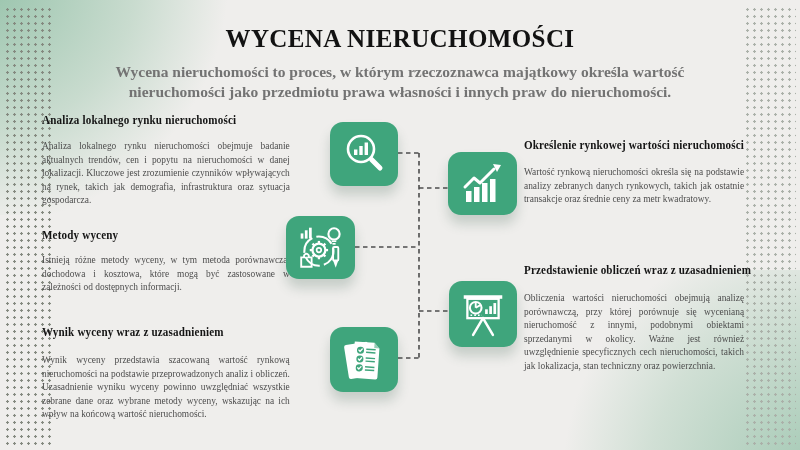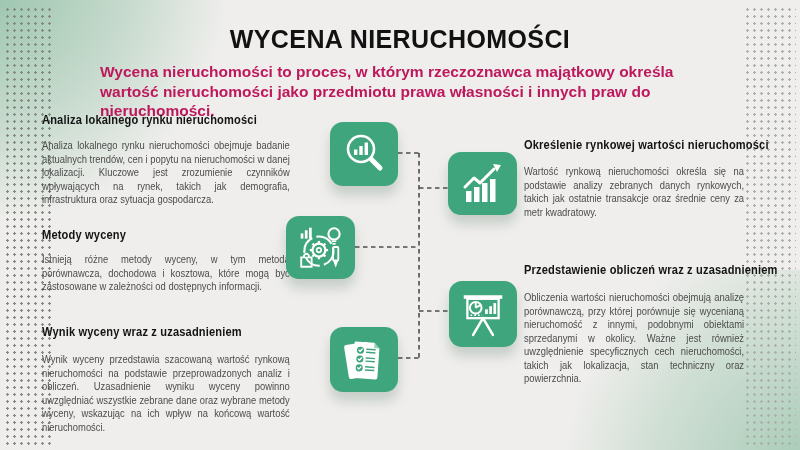--- a/index.html
+++ b/index.html
@@ -1,37 +1,37 @@
 <!DOCTYPE html>
 <html><head>
 <meta charset="utf-8">
 <style>
   html,body { margin:0; padding:0; }
   .canvas {
     position:relative; width:800px; height:450px;
     background:#efeeec; overflow:hidden;
-    font-family:Liberation Sans, sans-serif;
+    font-family:Liberation Serif, serif;
   }
   
   .corner { position:absolute; pointer-events:none; }
   .corner.tl { left:0; top:0; width:230px; height:215px;
     background:radial-gradient(circle at -8% -10%, rgba(120,180,148,0.75) 0%, rgba(130,185,152,0.35) 45%, rgba(130,185,152,0) 72%); }
   .corner.br { right:0; bottom:0; width:270px; height:180px;
     background:radial-gradient(circle at 108% 118%, rgba(120,180,148,0.65) 0%, rgba(130,185,152,0.28) 48%, rgba(130,185,152,0) 72%); }
   
   .dots { position:absolute; background-size:7px 7px; }
   .dots.left { left:4px; top:6px; width:48px; height:440px;
     background-image:radial-gradient(circle, #84897f 1.05px, transparent 1.45px); }
   .dots.right { left:744px; top:6px; width:52px; height:440px;
     background-image:radial-gradient(circle, #aab0a8 1.05px, transparent 1.45px); }
 
   .title { position:absolute; top:25px; left:0; width:800px; text-align:center;
     font-size:25px; font-weight:bold; letter-spacing:0.4px; color:#121212; }
-  .subtitle { position:absolute; top:62px; left:100px; width:600px; 
-    font-size:15.5px; font-weight:bold; line-height:19.5px; color:#be185d; }
+  .subtitle { position:absolute; top:62px; left:100px; width:600px; text-align:center;
+    font-size:15.5px; font-weight:bold; line-height:19.5px; color:#737373; }
 
   .sec-h { position:absolute; font-weight:bold; font-size:13.2px; color:#141414;
     white-space:nowrap; transform:scaleX(0.84); transform-origin:0 0; letter-spacing:0.2px; }
   .sec-b { position:absolute; font-size:11.2px; line-height:13.5px; color:#4c4c4c;
     text-align:justify; transform:scaleX(0.84); transform-origin:0 0; }
   .col-l.sec-h { left:42px; }
   .col-l.sec-b { left:42px; width:295px; }
   .col-r.sec-h { left:524px; }
   .col-r.sec-b { left:524px; width:262px; }
 

